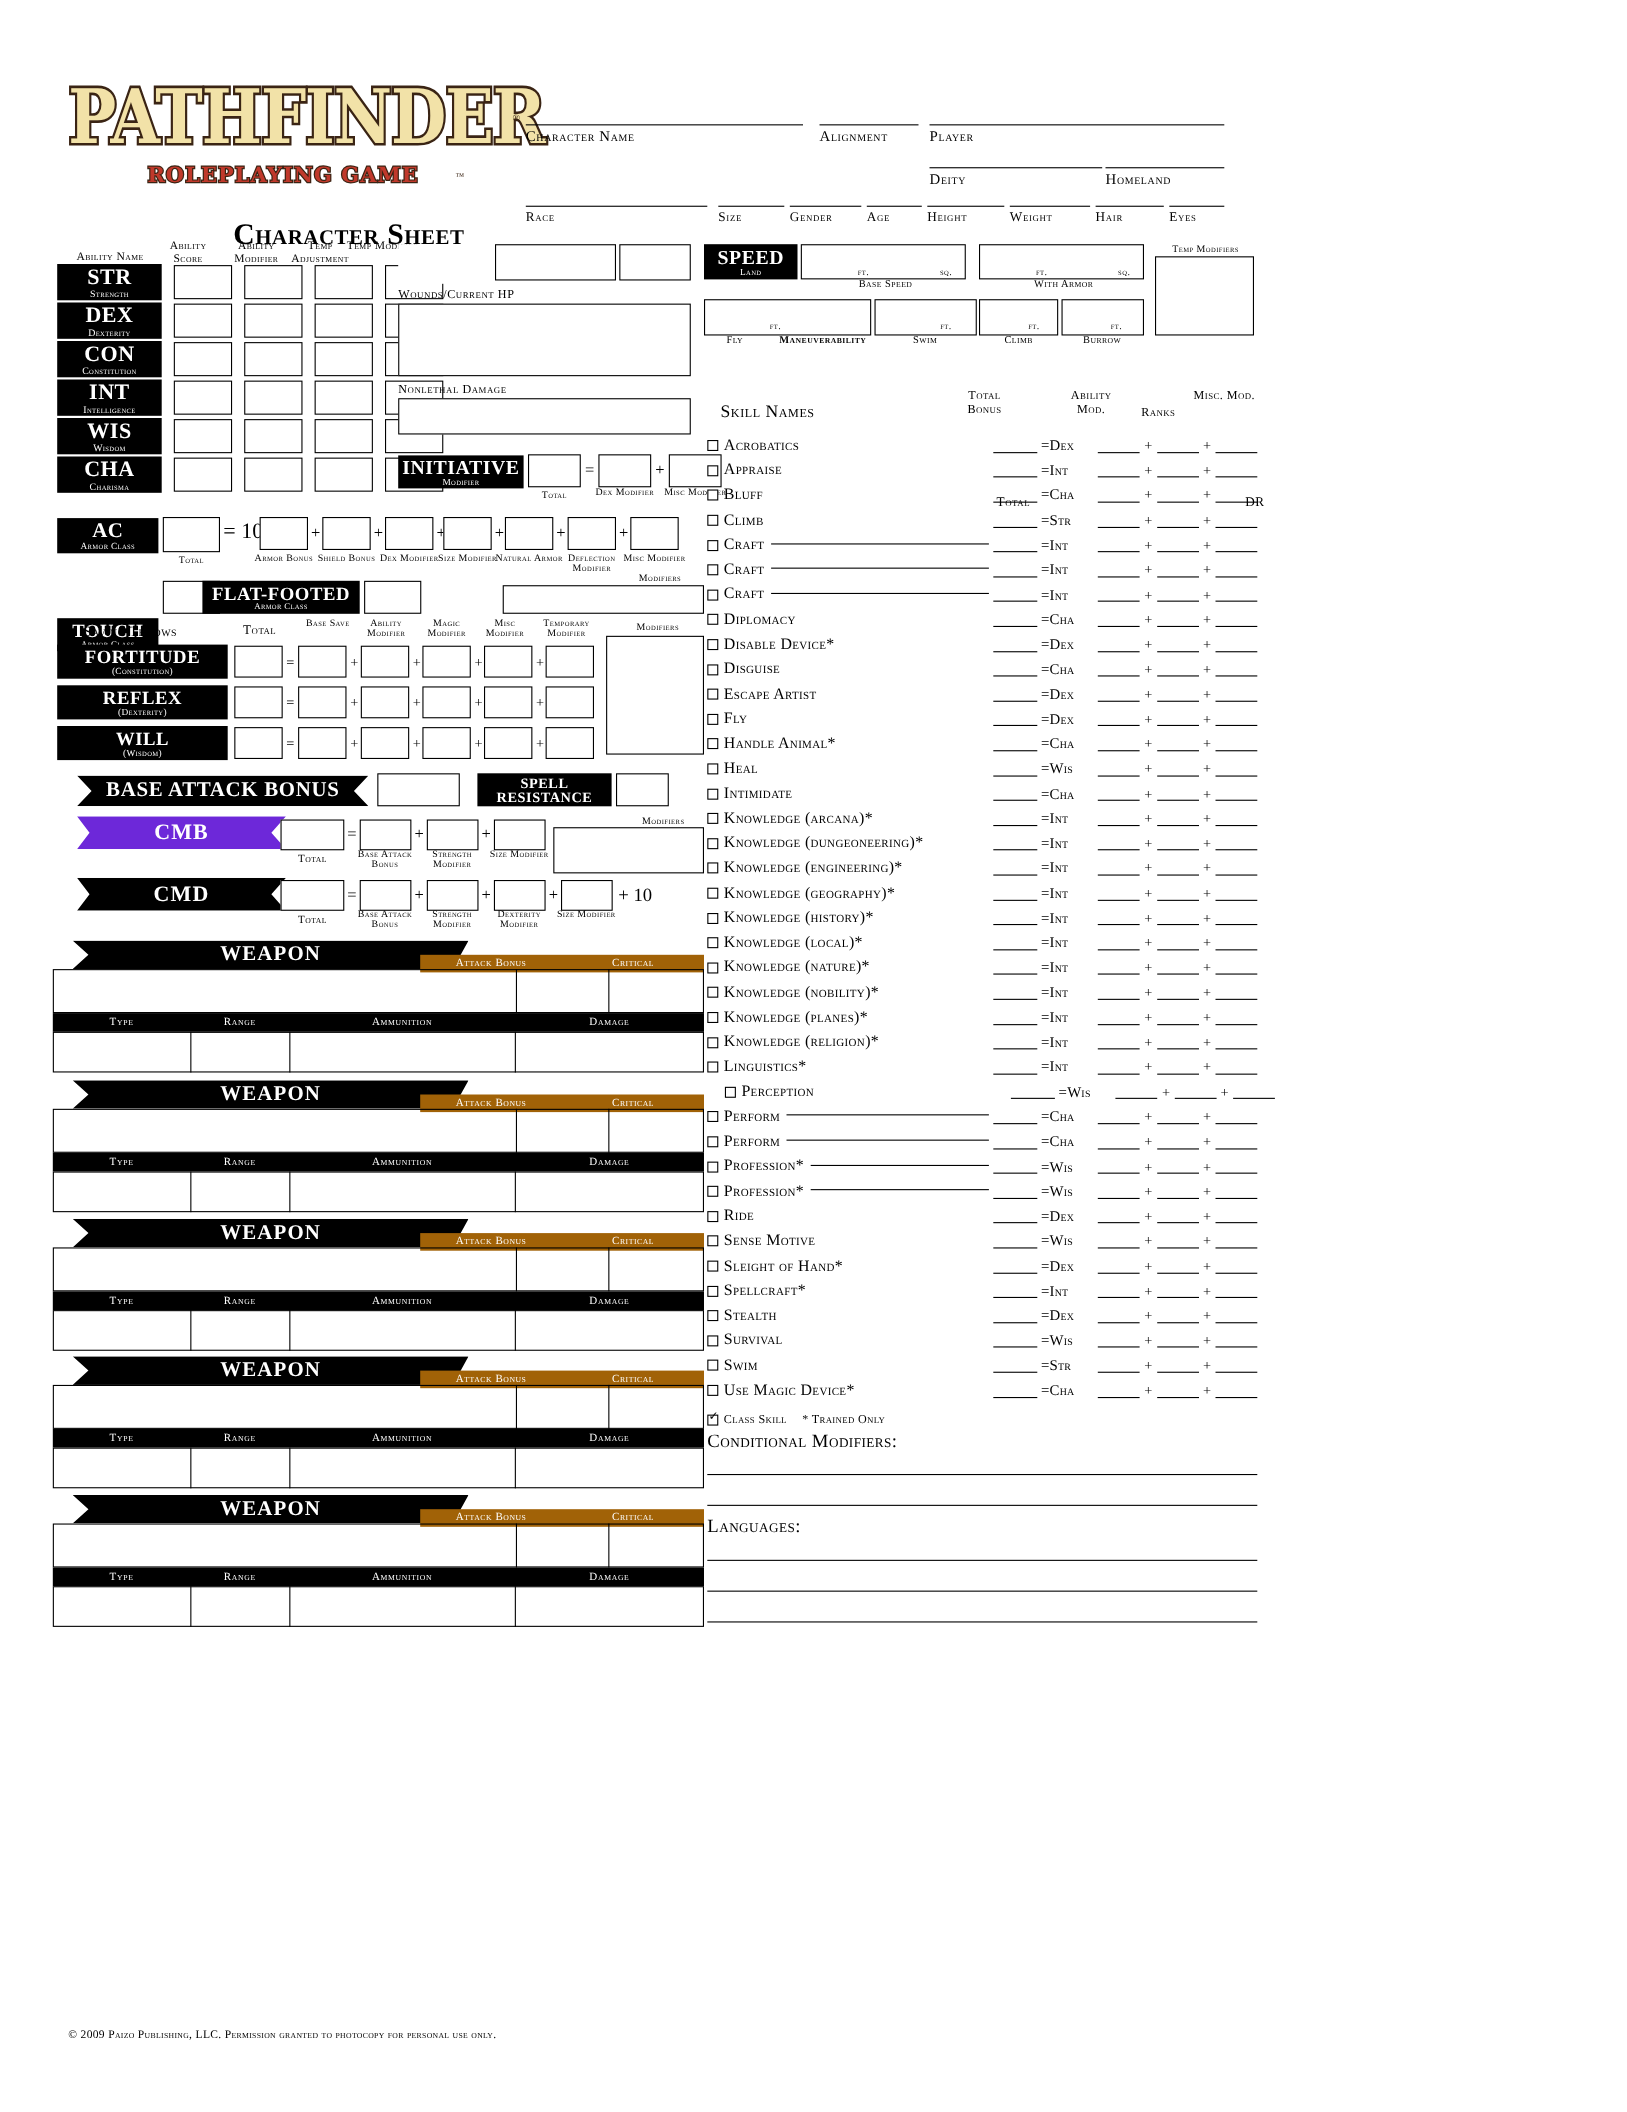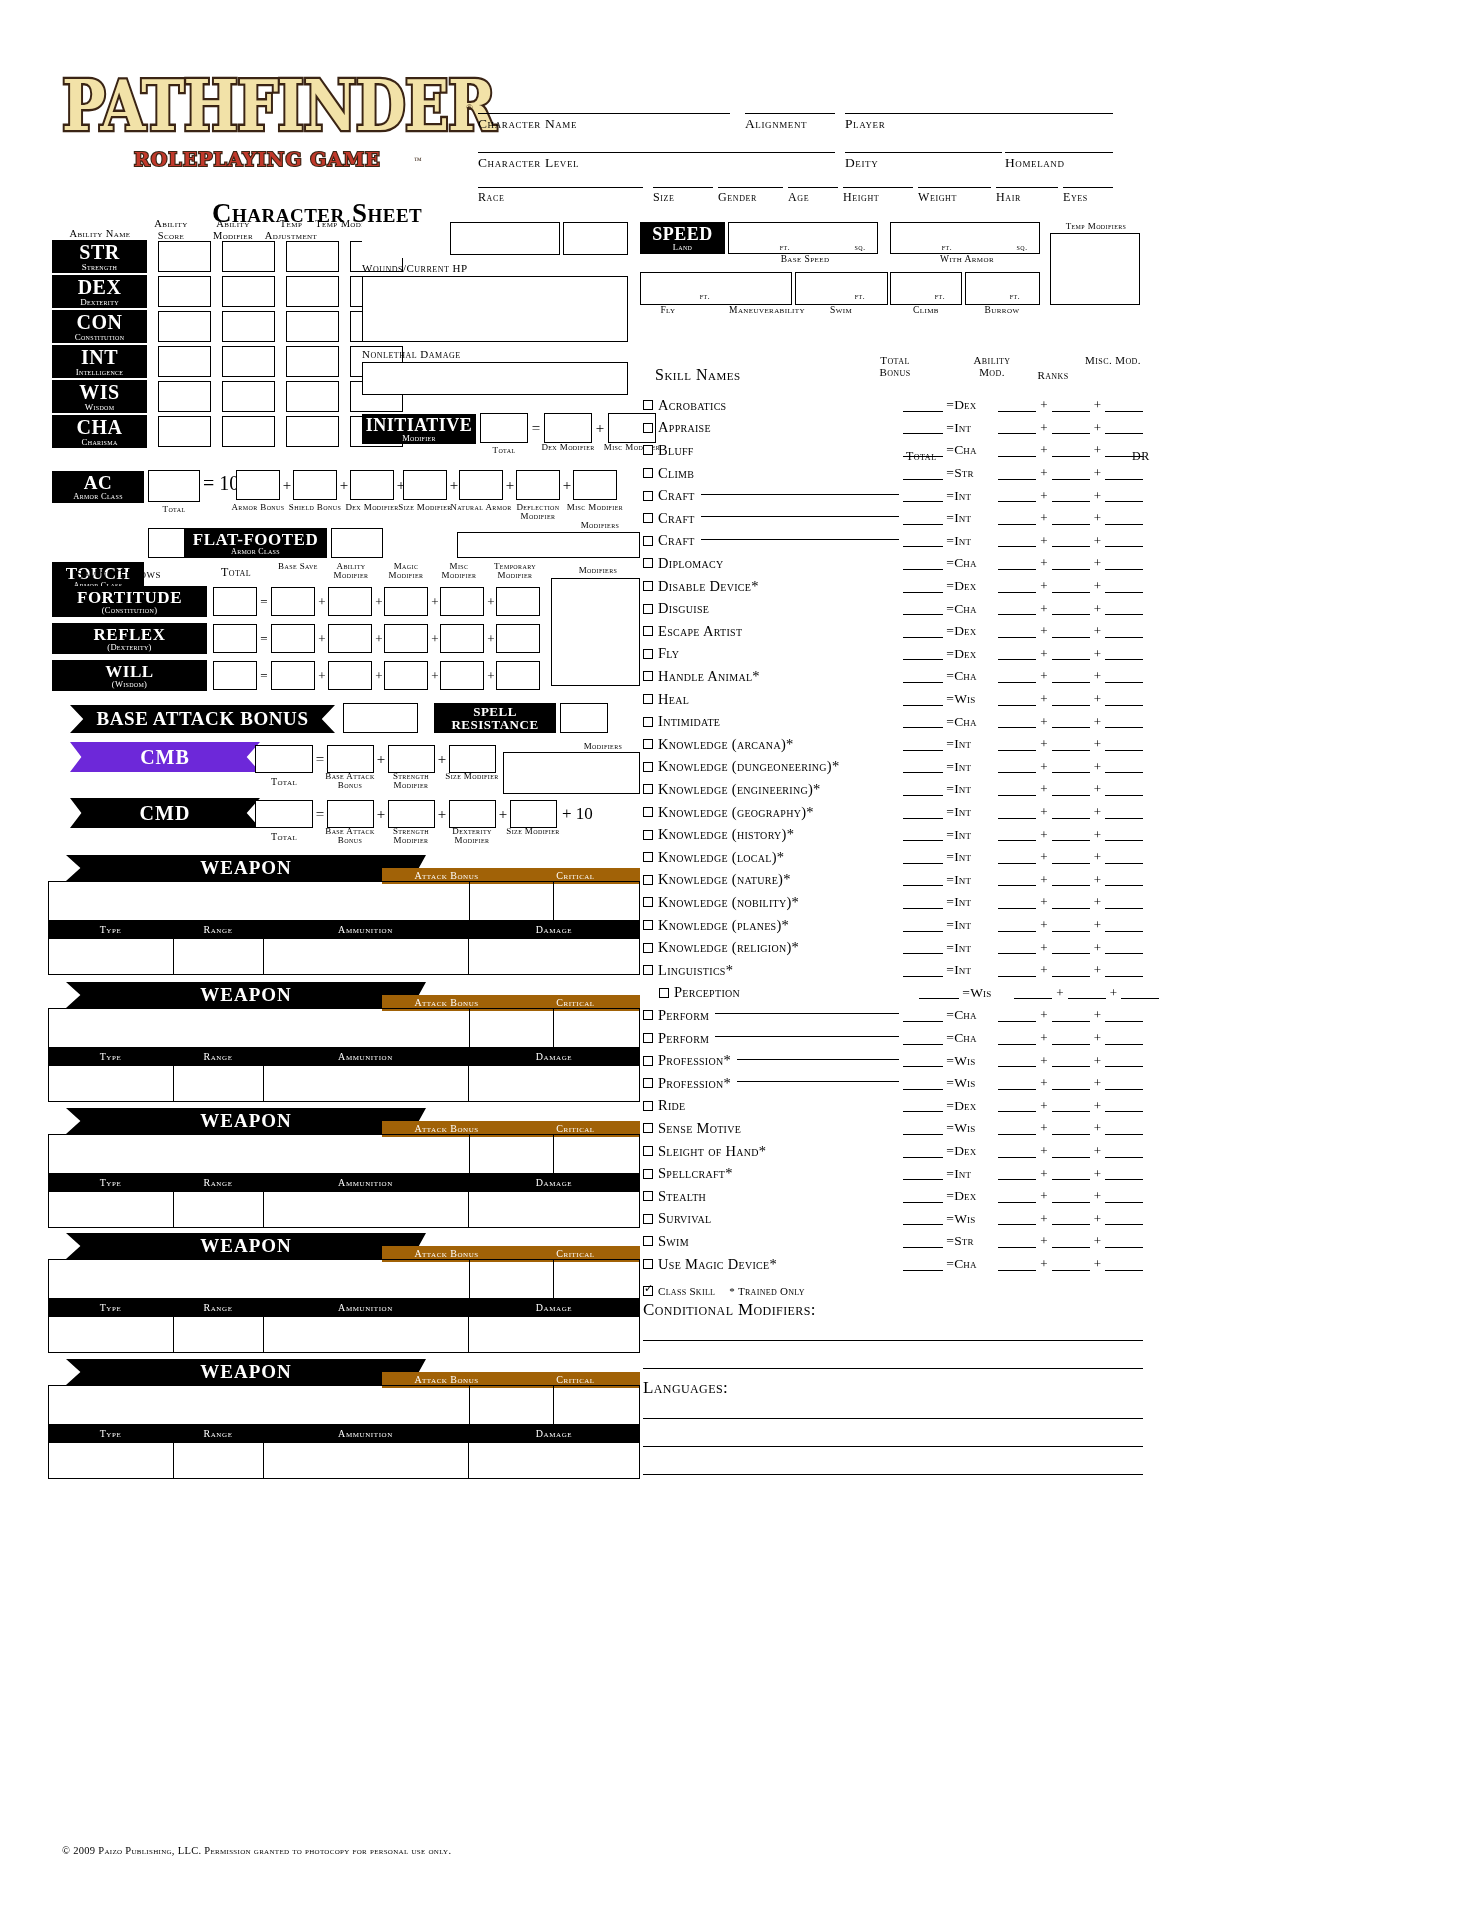--- a/index.html
+++ b/index.html
@@ -130,24 +130,20 @@
   </div>
   <div class="hfield" style="left:745px; top:96px; width:90px;">
     <div class="line" style="height:18px;"></div>
       <div class="lab">Alignment</div>
   </div>
   <div class="hfield" style="left:845px; top:96px; width:268px;">
     <div class="line" style="height:18px;"></div>
       <div class="lab">Player</div>
   </div>
 
-  <div class="hfield" style="left:478px; top:135px; width:357px;">
-    <div class="line" style="height:18px;"></div>
-      <div class="lab">Character Level</div>
-  </div>
   <div class="hfield" style="left:845px; top:135px; width:157px;">
     <div class="line" style="height:18px;"></div>
       <div class="lab">Deity</div>
   </div>
   <div class="hfield" style="left:1005px; top:135px; width:108px;">
     <div class="line" style="height:18px;"></div>
       <div class="lab">Homeland</div>
   </div>
 
   <div class="hfield small" style="left:478px; top:172px; width:165px;">
@@ -536,21 +532,21 @@
   <div class="tiny" style="position:absolute; left:932px; top:243px; width:30px;">ft.</div>
   <div class="tiny" style="position:absolute; left:1007px; top:243px; width:30px;">sq.</div>
   <div class="tiny" style="position:absolute; left:907px; top:255px; width:120px; font-size:9.5px;">With Armor</div>
 
   <div class="tiny" style="position:absolute; left:1052px; top:222px; width:88px; font-size:9px;">Temp Modifiers</div>
   <div class="box" style="position:absolute; left:1050px; top:233px; width:90px; height:72px;"></div>
 
   <div class="box" style="position:absolute; left:640px; top:272px; width:152px; height:33px;"></div>
   <div class="tiny" style="position:absolute; left:690px; top:292px; width:30px;">ft.</div>
   <div class="tiny" style="position:absolute; left:640px; top:306px; width:56px; font-size:9.5px;">Fly</div>
-  <div class="tiny" style="position:absolute; left:712px; top:306px; width:110px; font-size:9.5px;">Maneuverability</div>
+  <div class="tiny" style="position:absolute; left:693px; top:306px; width:110px; font-size:9.5px;font-weight:bold;">Maneuverability</div>
 
   <div class="box" style="position:absolute; left:795px; top:272px; width:93px; height:33px;"></div>
   <div class="tiny" style="position:absolute; left:845px; top:292px; width:30px;">ft.</div>
   <div class="tiny" style="position:absolute; left:798px; top:306px; width:86px; font-size:9.5px;">Swim</div>
 
   <div class="box" style="position:absolute; left:890px; top:272px; width:72px; height:33px;"></div>
   <div class="tiny" style="position:absolute; left:925px; top:292px; width:30px;">ft.</div>
   <div class="tiny" style="position:absolute; left:888px; top:306px; width:76px; font-size:9.5px;">Climb</div>
 
   <div class="box" style="position:absolute; left:965px; top:272px; width:75px; height:33px;"></div>

